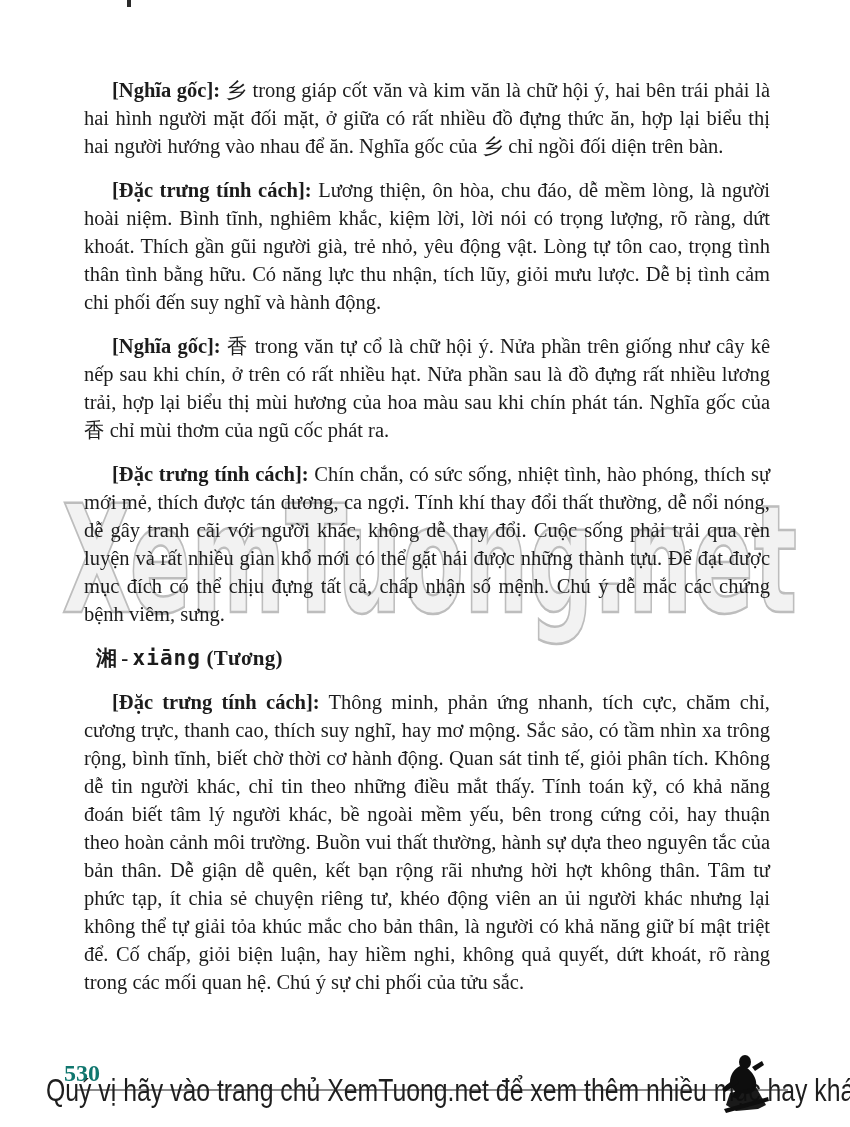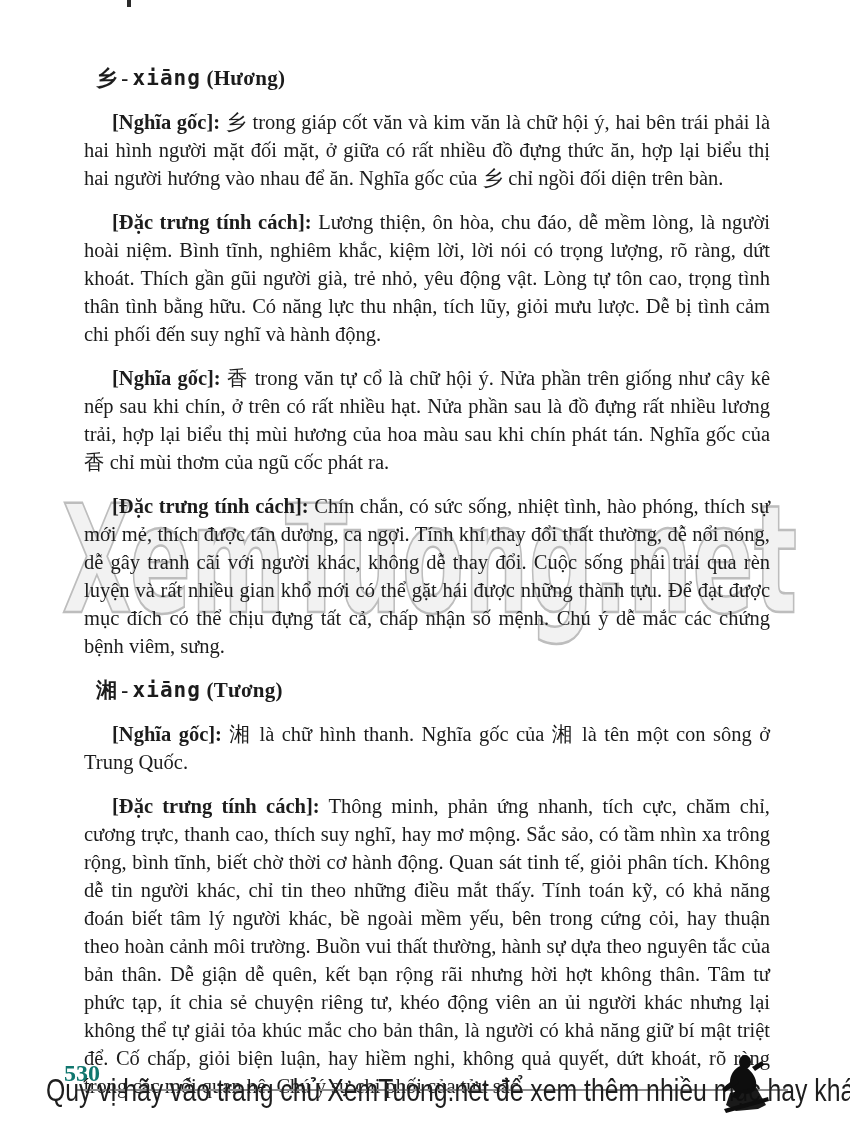--- a/index.html
+++ b/index.html
@@ -60,29 +60,27 @@
 <body>
 
 <div class="scan-artifact"></div>
 
 <svg class="watermark-svg" width="760" height="190" aria-hidden="true">
   <text x="6" y="144" font-family="DejaVu Sans, sans-serif" font-weight="bold" font-size="150" fill="#f2f2f2" stroke="#bdbdbd" stroke-width="2.5" textLength="735" lengthAdjust="spacingAndGlyphs">XemTuong.net</text>
 </svg>
 
 <div class="content">
 
-  <h2 class="entry-heading"><span class="hanzi">乡</span><span class="dash">-</span><span class="pinyin">xiāng</span> <span class="viet">(Hương)</span></h2>
   <p class="para"><span class="label">[Nghĩa gốc]:</span> <span>乡 trong giáp cốt văn và kim văn là chữ hội ý, hai bên trái phải là hai hình người mặt đối mặt, ở giữa có rất nhiều đồ đựng thức ăn, hợp lại biểu thị hai người hướng vào nhau để ăn. Nghĩa gốc của 乡 chỉ ngồi đối diện trên bàn.</span></p>
   <p class="para"><span class="label">[Đặc trưng tính cách]:</span> <span>Lương thiện, ôn hòa, chu đáo, dễ mềm lòng, là người hoài niệm. Bình tĩnh, nghiêm khắc, kiệm lời, lời nói có trọng lượng, rõ ràng, dứt khoát. Thích gần gũi người già, trẻ nhỏ, yêu động vật. Lòng tự tôn cao, trọng tình thân tình bằng hữu. Có năng lực thu nhận, tích lũy, giỏi mưu lược. Dễ bị tình cảm chi phối đến suy nghĩ và hành động.</span></p>
 
   <p class="para"><span class="label">[Nghĩa gốc]:</span> <span>香 trong văn tự cổ là chữ hội ý. Nửa phần trên giống như cây kê nếp sau khi chín, ở trên có rất nhiều hạt. Nửa phần sau là đồ đựng rất nhiều lương trải, hợp lại biểu thị mùi hương của hoa màu sau khi chín phát tán. Nghĩa gốc của 香 chỉ mùi thơm của ngũ cốc phát ra.</span></p>
   <p class="para"><span class="label">[Đặc trưng tính cách]:</span> <span>Chín chắn, có sức sống, nhiệt tình, hào phóng, thích sự mới mẻ, thích được tán dương, ca ngợi. Tính khí thay đổi thất thường, dễ nổi nóng, dễ gây tranh cãi với người khác, không dễ thay đổi. Cuộc sống phải trải qua rèn luyện và rất nhiều gian khổ mới có thể gặt hái được những thành tựu. Để đạt được mục đích có thể chịu đựng tất cả, chấp nhận số mệnh. Chú ý dễ mắc các chứng bệnh viêm, sưng.</span></p>
 
   <h2 class="entry-heading"><span class="hanzi">湘</span><span class="dash">-</span><span class="pinyin">xiāng</span> <span class="viet">(Tương)</span></h2>
-  <p class="para"><span class="label">[Nghĩa gốc]:</span> <span>湘 là chữ hình thanh. Nghĩa gốc của 湘 là tên một con sông ở Trung Quốc.</span></p>
   <p class="para"><span class="label">[Đặc trưng tính cách]:</span> <span>Thông minh, phản ứng nhanh, tích cực, chăm chỉ, cương trực, thanh cao, thích suy nghĩ, hay mơ mộng. Sắc sảo, có tầm nhìn xa trông rộng, bình tĩnh, biết chờ thời cơ hành động. Quan sát tinh tế, giỏi phân tích. Không dễ tin người khác, chỉ tin theo những điều mắt thấy. Tính toán kỹ, có khả năng đoán biết tâm lý người khác, bề ngoài mềm yếu, bên trong cứng cỏi, hay thuận theo hoàn cảnh môi trường. Buồn vui thất thường, hành sự dựa theo nguyên tắc của bản thân. Dễ giận dễ quên, kết bạn rộng rãi nhưng hời hợt không thân. Tâm tư phức tạp, ít chia sẻ chuyện riêng tư, khéo động viên an ủi người khác nhưng lại không thể tự giải tỏa khúc mắc cho bản thân, là người có khả năng giữ bí mật triệt để. Cố chấp, giỏi biện luận, hay hiềm nghi, không quả quyết, dứt khoát, rõ ràng trong các mối quan hệ. Chú ý sự chi phối của tửu sắc.</span></p>
 
 </div>
 
 <div class="footer-rule"></div>
 <div class="page-number">530</div>
 <div class="footer-text">Quý vị hãy vào trang chủ XemTuong.net để xem thêm nhiều mục hay khác</div>
 
 <svg class="footer-figure" width="64" height="64" viewBox="0 0 64 64" aria-hidden="true">
   <g fill="#0e0e0e">

